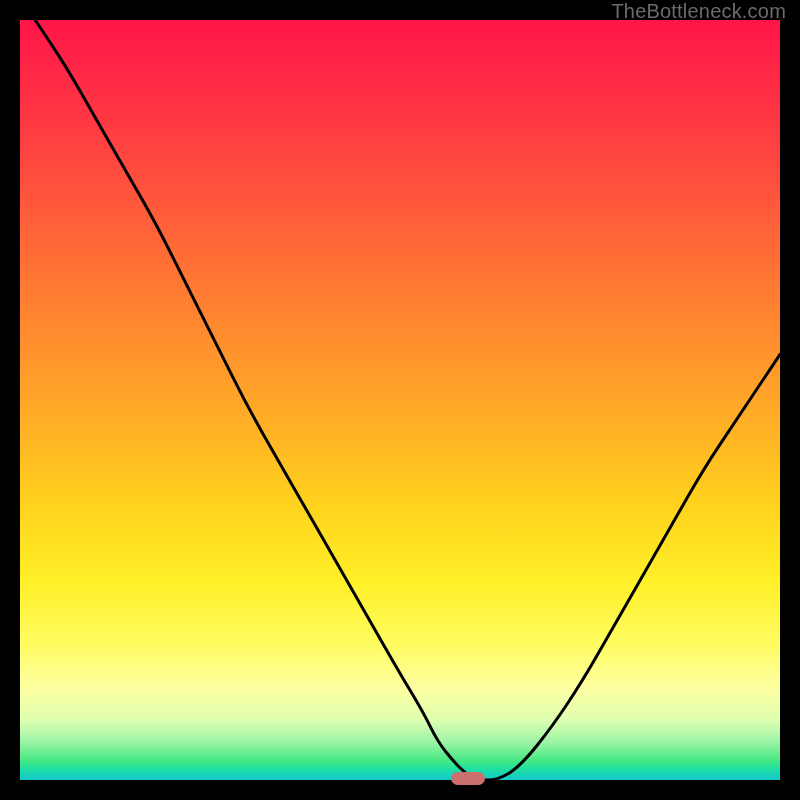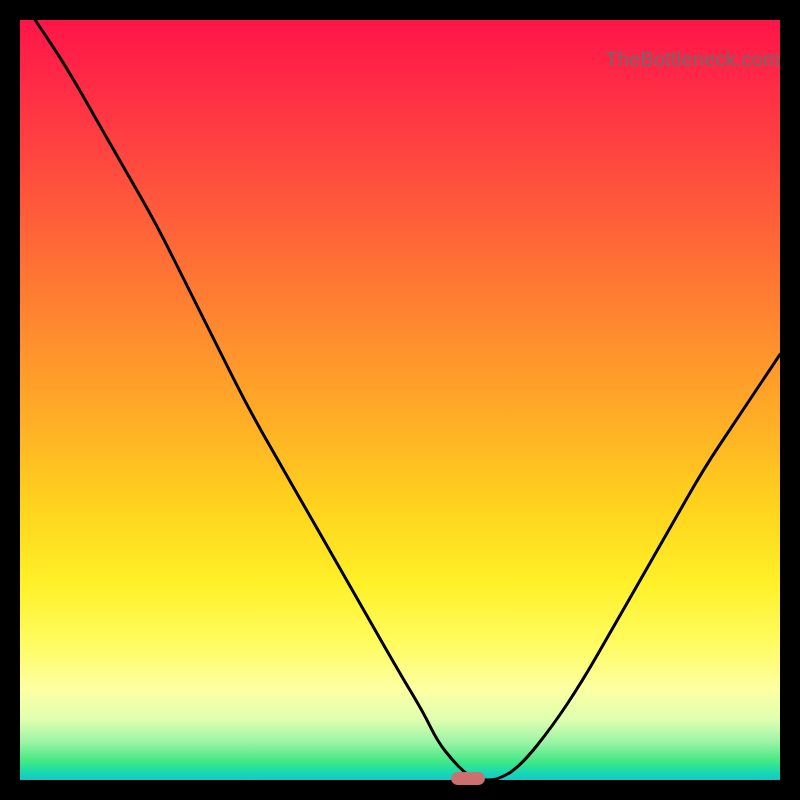--- a/index.html
+++ b/index.html
@@ -40,27 +40,26 @@
       #9cf4a6 95%,
       #44e884 97.5%,
       #22e0a0 98.5%,
       #18d6b8 99.2%,
       #14c8c8 100%
     );
   }
   .watermark {
     position: absolute;
     top: 0;
-    right: 20px;
+    right: 14px;
     color: #6b6b6b;
     font-size: 20px;
     font-weight: 500;
     letter-spacing: 0.2px;
     user-select: none;
-    margin-top: 48px;
   }
   svg.curve {
     position: absolute;
     left: 0;
     top: 0;
     width: 760px;
     height: 760px;
     overflow: visible;
   }
   .marker {

